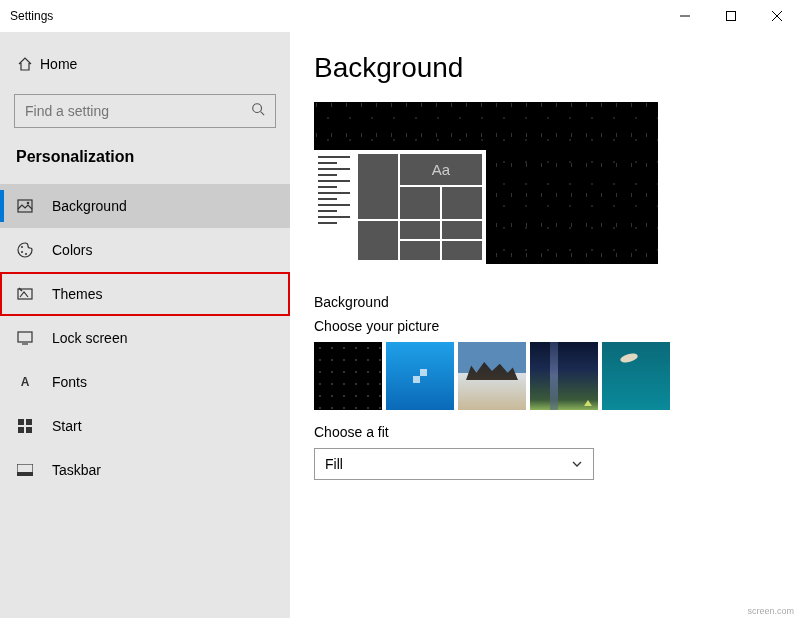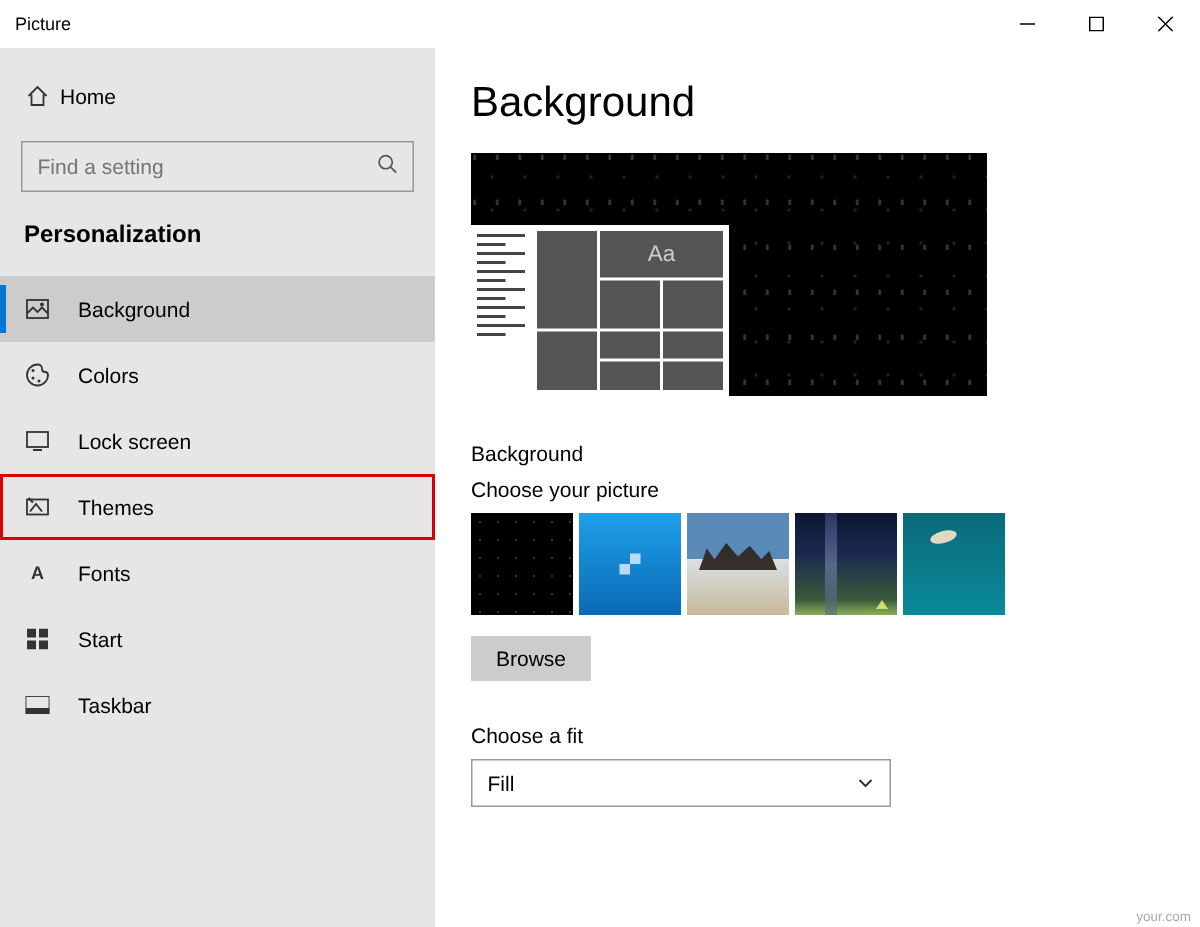--- a/index.html
+++ b/index.html
@@ -62,21 +62,21 @@
   .th5{background:linear-gradient(#0a6a7a,#0a8a9a);position:relative;} .th5::after{content:"";position:absolute;left:18px;top:12px;width:18px;height:8px;background:#e0d8c0;border-radius:50%;transform:rotate(-15deg);}
 
   .browse-btn { width:80px; height:30px; background:#ccc; border:none; font-size:14px; margin-bottom: 28px; display:flex;align-items:center;justify-content:center;}
 
   .watermark { position:absolute; right:6px; bottom:2px; font-size:9px; color:#aaa; }
 </style>
 </head>
 <body>
 
 <div class="titlebar">
-  <span class="title">Picture</span>
+  <span class="title">Settings</span>
   <div class="win-controls">
     <div class="win-btn">
         <svg viewBox="0 0 10 10">
           <line x1="0" y1="5" x2="10" y2="5" stroke="#000" stroke-width="1"></line>
         </svg>
       </div>
     <div class="win-btn">
         <svg viewBox="0 0 10 10">
           <rect x="0.5" y="0.5" width="9" height="9" fill="none" stroke="#000" stroke-width="1"></rect>
         </svg>
@@ -123,38 +123,38 @@
       <span class="icon">
           <svg width="16" height="16" viewBox="0 0 16 16">
             <path d="M8 1 A7 7 0 1 0 15 8 Q15 6 13 6 Q11 6 11 4 Q11 1 8 1 Z" fill="none" stroke="#333" stroke-width="1.2"></path>
             <circle cx="5" cy="5" r="1" fill="#333"></circle>
             <circle cx="5" cy="10" r="1" fill="#333"></circle>
             <circle cx="9" cy="12" r="1" fill="#333"></circle>
           </svg>
         </span>
       <span>Colors</span>
     </div>
-    <div class="nav-item">
-      <span class="icon">
-          <svg width="16" height="16" viewBox="0 0 16 16">
-            <rect x="1" y="2" width="14" height="10" fill="none" stroke="#333" stroke-width="1.2"></rect>
-            <line x1="5" y1="14" x2="11" y2="14" stroke="#333" stroke-width="1.2"></line>
-          </svg>
-        </span>
-      <span>Lock screen</span>
-    </div>
     <div class="nav-item highlight">
       <span class="icon">
           <svg width="16" height="16" viewBox="0 0 16 16">
             <rect x="1" y="3" width="14" height="10" fill="none" stroke="#333" stroke-width="1.2"></rect>
             <path d="M3 11 L7 6 L11 11 M13 5 L13 5" fill="none" stroke="#333" stroke-width="1.2"></path>
             <path d="M2 2 L5 5" stroke="#333" stroke-width="1.5"></path>
           </svg>
         </span>
       <span>Themes</span>
+    </div>
+    <div class="nav-item">
+      <span class="icon">
+          <svg width="16" height="16" viewBox="0 0 16 16">
+            <rect x="1" y="2" width="14" height="10" fill="none" stroke="#333" stroke-width="1.2"></rect>
+            <line x1="5" y1="14" x2="11" y2="14" stroke="#333" stroke-width="1.2"></line>
+          </svg>
+        </span>
+      <span>Lock screen</span>
     </div>
     <div class="nav-item">
       <span class="icon">
           <span style="font-size:12px;font-weight:600;">A</span>
         </span>
       <span>Fonts</span>
     </div>
     <div class="nav-item">
       <span class="icon">
           <svg width="14" height="14" viewBox="0 0 14 14">
@@ -214,25 +214,24 @@
     <div class="field-label">Background</div>
 
     <div class="field-label">Choose your picture</div>
     <div class="thumbs">
       <div class="thumb th1"></div>
       <div class="thumb th2"></div>
       <div class="thumb th3"></div>
       <div class="thumb th4"></div>
       <div class="thumb th5"></div>
     </div>
-    <button class="browse-btn">Browse</button>
 
     <div class="field-label">Choose a fit</div>
     <div class="dropdown wide">
       <span>Fill</span>
       <svg class="chev" viewBox="0 0 12 12">
           <path d="M2 4 L6 8 L10 4" fill="none" stroke="#333" stroke-width="1.3"></path>
         </svg>
     </div>
   </div>
 </div>
 
-<div class="watermark">your.com</div>
+<div class="watermark">screen.com</div>
 
 </body></html>

